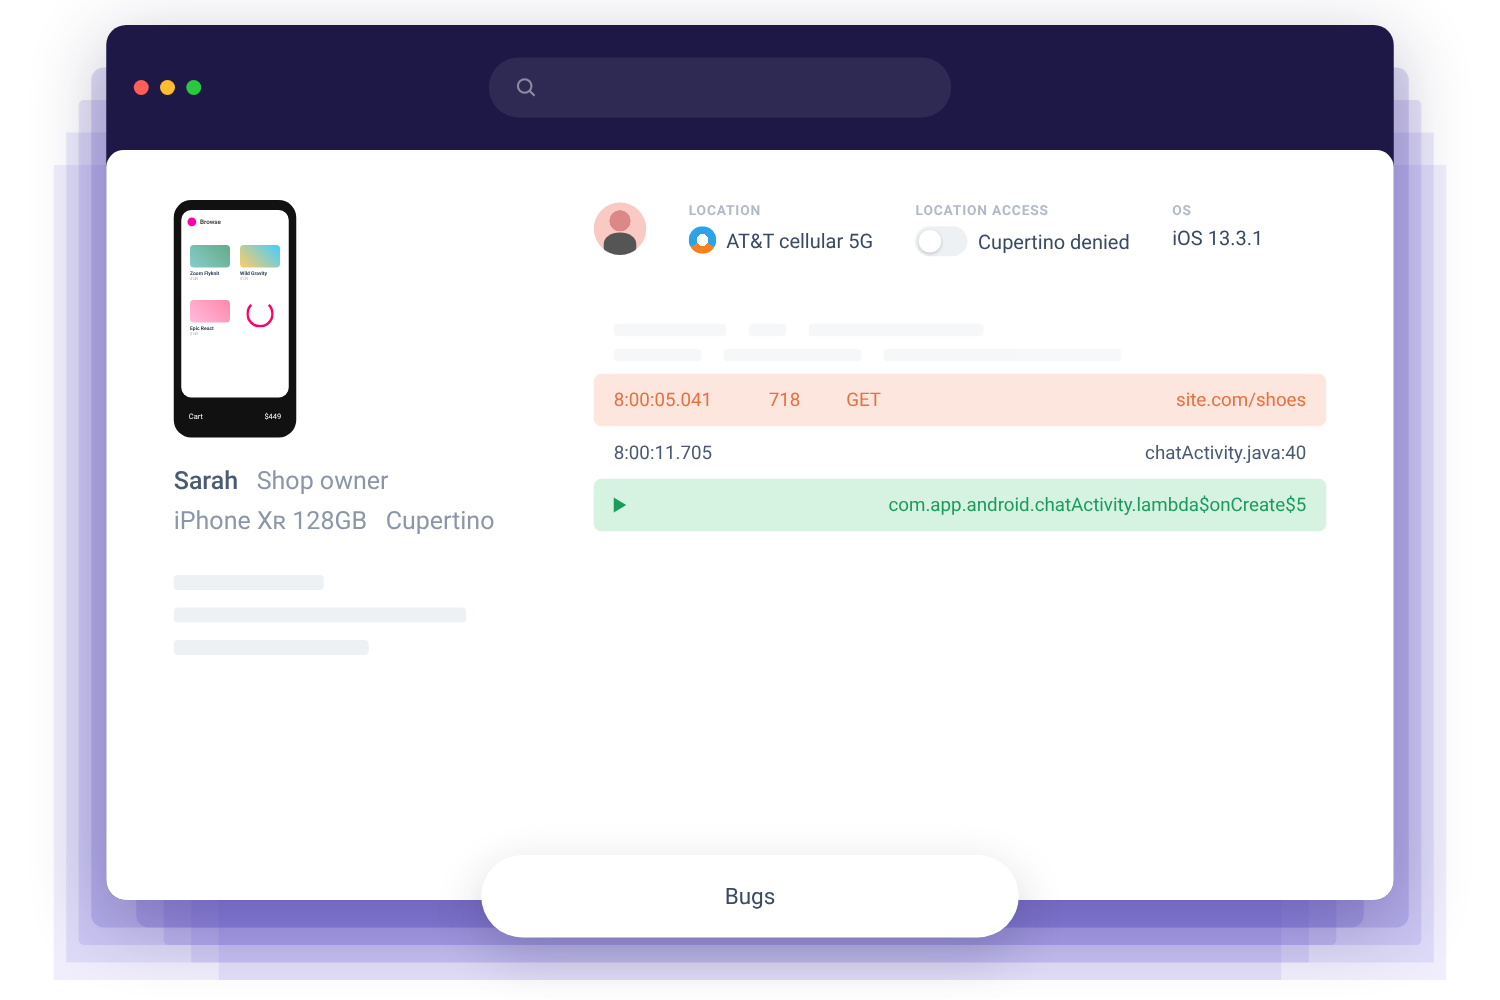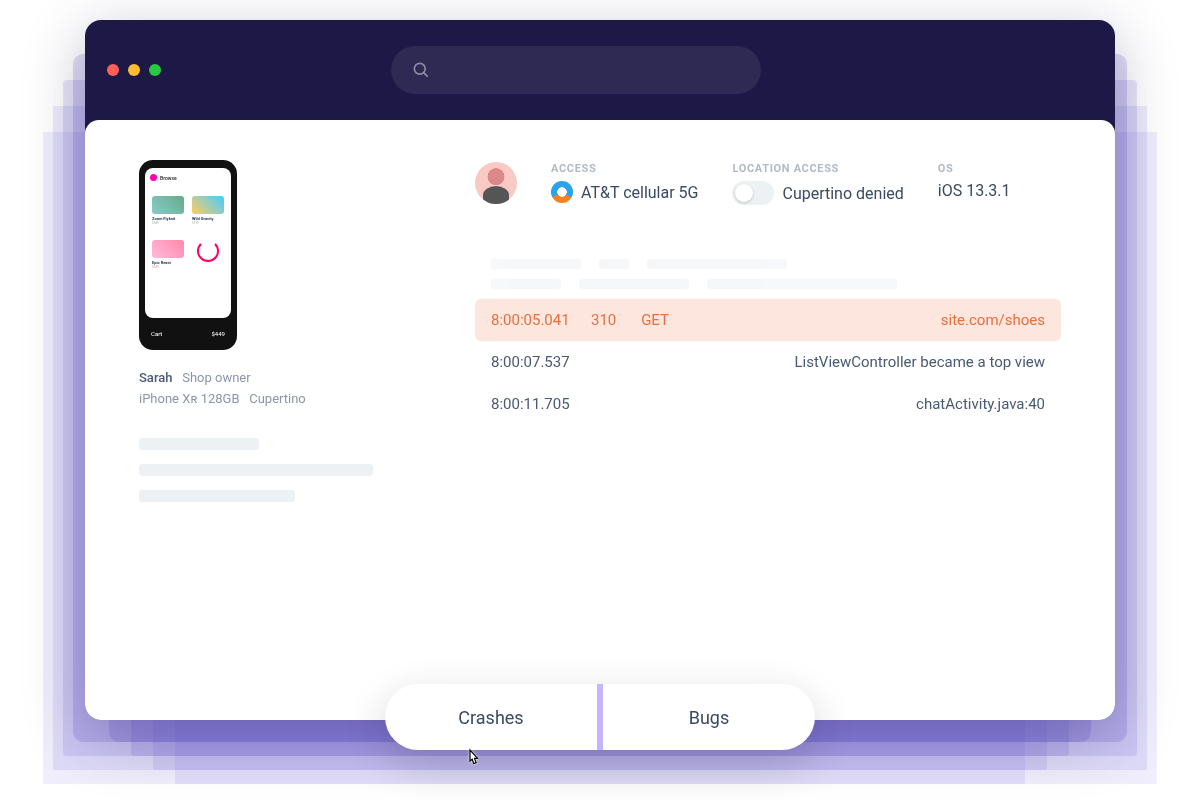--- a/index.html
+++ b/index.html
@@ -105,21 +105,21 @@
     padding:0 6px; font-size:6px; color:#fff;
   }
   .bug-title {
     margin-top: 22px;
     font-size: 20px;
     font-weight: 700;
     color: #2c3e55;
   }
   .reporter {
     margin-top: 18px;
-    font-size: 13px;
+    font-size: 20px;
     color: #8b96a9;
     line-height: 1.6;
   }
   .reporter .name { color:#4a5a72; font-weight:500; }
   .skeleton-block { margin-top:28px; display:flex; flex-direction:column; gap:14px;}
   .skl { height:12px; background:#eef1f4; border-radius:3px;}
   
   .right { flex:1; padding-top:2px;}
   .meta-row { display:flex; align-items:flex-start; gap:34px;}
   .avatar {
@@ -139,30 +139,30 @@
       conic-gradient(#2aa3e8 0 120deg, #f58220 120deg 240deg, #2aa3e8 240deg 360deg);
   }
   .toggle {
     width:42px;height:24px;border-radius:12px;background:#eef1f4;position:relative;flex-shrink:0;
   }
   .toggle::after{content:"";position:absolute;left:3px;top:3px;width:18px;height:18px;border-radius:50%;background:#fff;box-shadow:0 1px 3px rgba(0,0,0,.2);}
   .log-area{margin-top:54px;}
   .log-skel { display:flex; gap:18px; opacity:.5; margin-bottom:10px; padding:0 16px;}
   .log-skel .skl{height:10px;}
   .log-row {
-    display:flex; align-items:center; 
+    display:flex; align-items:center; gap:24px;
     padding:12px 16px; font-size:15px; border-radius:6px;
     color:#4a5a72;
   }
   .log-row.error{background:#fde6dd;color:#e8703f;}
   .log-row.error span{color:#e8703f;}
   .log-row.ok{background:#d6f3e2;color:#1a9d5c;}
   .log-time{min-width:100px;font-variant-numeric:tabular-nums;}
   .log-code{min-width:38px;}
-  .log-method{min-width:40px;text-align:right;}
+  .log-method{min-width:40px;}
   .log-msg{flex:1;text-align:right;}
   .play{width:0;height:0;border-left:10px solid #1a9d5c;border-top:6px solid transparent;border-bottom:6px solid transparent;margin-right:-12px;}
   
   .tabs {
     position:absolute;
     left:50%; transform:translateX(-50%);
     bottom:-30px;
     width:430px; height:66px;
     background:#fff;
     border-radius:34px;
@@ -246,21 +246,21 @@
         <div class="skl" style="width:78%"></div>
         <div class="skl" style="width:52%"></div>
       </div>
     </div>
 
     <div class="right">
       <div class="meta-row">
         <div class="avatar"></div>
 
         <div class="meta">
-          <div class="meta-label">ACCESS</div>
+          <div class="meta-label">LOCATION</div>
           <div class="meta-value">
             <div class="att-icon"></div>
             <span>AT&amp;T cellular 5G</span>
           </div>
         </div>
 
         <div class="meta">
           <div class="meta-label">LOCATION ACCESS</div>
           <div class="meta-value">
             <div class="toggle"></div>
@@ -283,45 +283,37 @@
             <div class="skl" style="width:140px"></div>
           </div>
         <div class="log-skel">
             <div class="skl" style="width:70px"></div>
             <div class="skl" style="width:110px"></div>
             <div class="skl" style="width:190px"></div>
           </div>
 
         <div class="log-row error">
           <span class="log-time">8:00:05.041</span>
-          <span class="log-code">310</span>
+          <span class="log-code">718</span>
           <span class="log-method">GET</span>
           <span class="log-msg">site.com/shoes</span>
         </div>
 
-        <div class="log-row">
-          <span class="log-time">8:00:07.537</span>
-          <span class="log-msg">ListViewController became a top view</span>
-        </div>
 
         <div class="log-row">
           <span class="log-time">8:00:11.705</span>
           <span class="log-msg">chatActivity.java:40</span>
         </div>
 
+        <div class="log-row ok">
+          <div class="play"></div>
+          <span class="log-msg">com.app.android.chatActivity.lambda$onCreate$5</span>
+        </div>
       </div>
     </div>
 
     <div class="tabs">
       <div class="tab">
-        <span>Crashes</span>
-        <span class="cursor-hand">
-          <svg width="20" height="24" viewBox="0 0 20 24" stroke="#000" stroke-width="1.2" fill="#fff">
-              <path d="M6 3v11l2.2-1.8 1.5 4.3 2.4-.9-1.6-4.2 3-.2L6 3z"></path>
-            </svg>
-        </span>
-      </div>
-      <div class="tab">
         <span>Bugs</span>
       </div>
     </div>
   </div>
 </div>
 
 </body></html>

